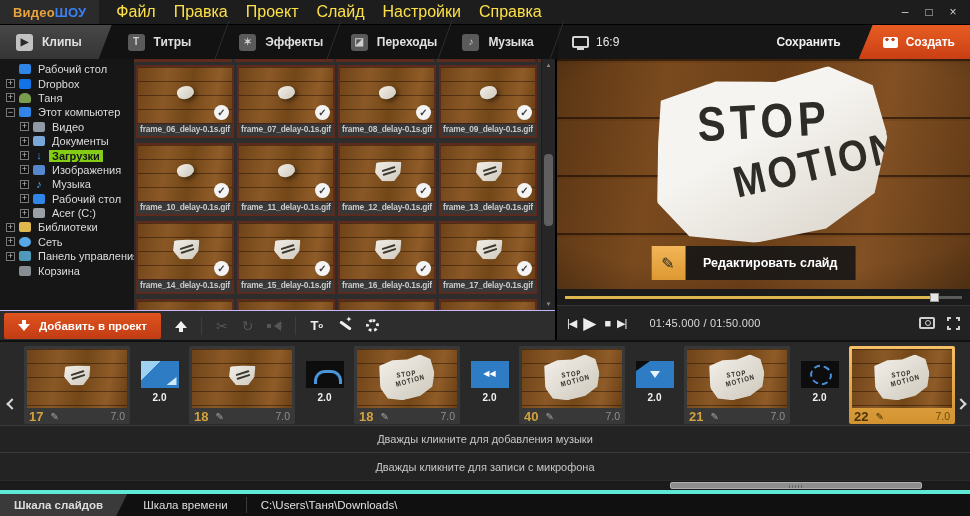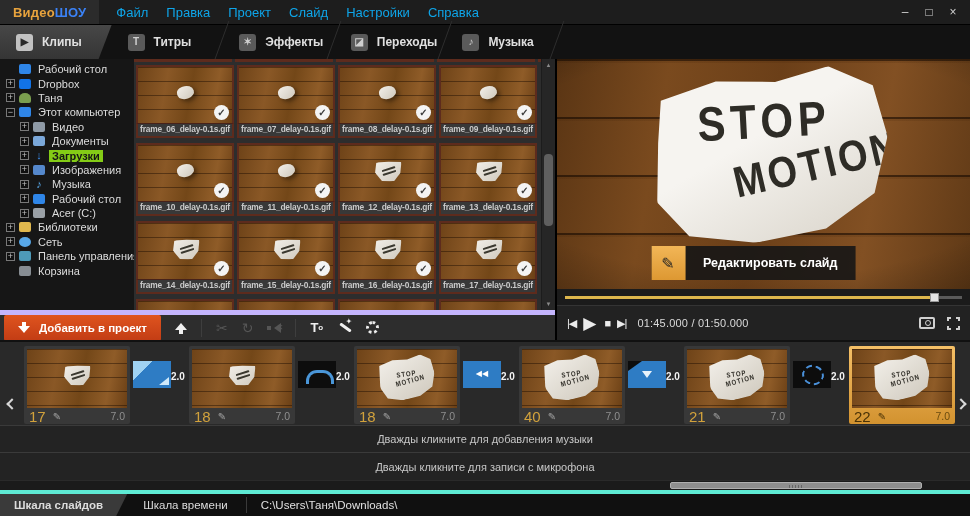--- a/index.html
+++ b/index.html
@@ -5,21 +5,21 @@
 *{margin:0;padding:0;box-sizing:border-box}
 html,body{background:#101010}
 body{width:970px;height:516px;font-family:"Liberation Sans",sans-serif;overflow:hidden}
 #app{position:relative;width:970px;height:488px;display:flex;flex-direction:column;background:#1a1a1a}
 
 
 .titlebar{height:25px;background:#1d1d1d;border-bottom:1px solid #000;display:flex;align-items:center;flex:0 0 auto}
 .logo{height:100%;background:#2b2b2b;padding:0 13px;display:flex;align-items:center;font-weight:bold;font-size:13px;letter-spacing:.2px}
 .logo .p1{color:#e8a33d}.logo .p2{color:#3b82f6}
 .menu{display:flex;margin-left:8px}
-.menu-item{color:#0ea5e9;font-size:13px;padding:4px 9px;cursor:default}
+.menu-item{color:#fde047;font-size:16px;padding:4px 9px;cursor:default}
 .winbtns{margin-left:auto;display:flex;align-items:center;gap:10px;padding-right:10px;color:#cfcfcf;font-size:12px}
 .winbtns span{width:14px;text-align:center}
 
 
 .tabbar{height:34px;background:#121212;display:flex;flex:0 0 auto;position:relative}
 .tabs{display:flex;width:558px}
 .tab{position:relative;flex:1;display:flex;align-items:center;gap:9px;padding-left:16px;color:#e0e0e0;font-size:12px;font-weight:bold}
 .tab::after{content:"";position:absolute;right:2px;top:-4px;height:46px;width:1px;background:#2e2e2e;transform:skewX(-20deg)}
 .tab.active{background:linear-gradient(#474747,#353535);clip-path:polygon(0 0,100% 0,calc(100% - 13px) 100%,0 100%)}
 .tab.active::after{display:none}
@@ -80,21 +80,21 @@
 .paper.full b{font-size:6px;letter-spacing:1px;line-height:1.15;transform:rotate(3deg) scaleY(1.2)}
 .paper.full b+b{transform:rotate(-5deg) scaleY(1.2);margin-left:6px}
 
 
 .vscroll{width:14px;background:#262626;border-left:1px solid #1c1c1c;position:relative;color:#8a8a8a}
 .vs-up,.vs-down{position:absolute;left:0;right:0;text-align:center;font-size:6px}
 .vs-up{top:3px}.vs-down{bottom:3px}
 .vs-thumb{position:absolute;left:2px;width:9px;top:95px;height:72px;background:#5f5f5f;border-radius:4px}
 
 
-.toolbar{height:30px;background:#2d2d2d;border-top:5px solid #c4b5fd;display:flex;align-items:center;gap:14px;padding-left:4px}
+.toolbar{height:30px;background:#2d2d2d;border-top:1px solid #c4b5fd;display:flex;align-items:center;gap:14px;padding-left:4px}
 .btn-add{height:26px;background:linear-gradient(#df541f,#c23c14);border-radius:2px;display:flex;align-items:center;gap:9px;padding:0 14px;color:#fff;font-size:11.5px;font-weight:bold}
 .arrow-dn,.arrow-up{position:relative;width:12px;height:12px}
 .arrow-dn::before{content:"";position:absolute;left:4px;top:0;width:4px;height:5px;background:#fff}
 .arrow-dn::after{content:"";position:absolute;left:0;top:4px;border-left:6px solid transparent;border-right:6px solid transparent;border-top:7px solid #fff}
 .arrow-up::before{content:"";position:absolute;left:4px;bottom:0;width:4px;height:5px;background:#f0f0f0}
 .arrow-up::after{content:"";position:absolute;left:0;bottom:4px;border-left:6px solid transparent;border-right:6px solid transparent;border-bottom:7px solid #f0f0f0}
 .tool{font-size:14px;color:#e8e8e8;display:flex;align-items:center}
 .tool.dis{color:#555}
 .tdiv{width:1px;height:18px;background:#3e3e3e}
 .spk{position:relative;width:14px;height:12px}
@@ -120,44 +120,44 @@
 .edit-overlay{position:absolute;left:50%;bottom:9px;transform:translateX(-55%);display:flex;align-items:center;background:rgba(22,22,22,.9)}
 .edit-ic{width:34px;height:34px;background:linear-gradient(#f2b657,#dd9832);color:#242424;display:flex;align-items:center;justify-content:center;font-size:16px}
 .edit-label{padding:0 18px;color:#fff;font-size:12.5px;font-weight:bold;white-space:nowrap}
 .seek{height:16px;display:flex;align-items:center;padding:0 8px;background:#1b1b1b}
 .seek-track{position:relative;flex:1;height:3px;background:#5a5a5a}
 .seek-fill{position:absolute;left:0;top:0;bottom:0;background:#dcb64c}
 .seek-handle{position:absolute;top:-3px;width:9px;height:9px;background:#e4e4e4;border:1px solid #999;margin-left:-4px}
 .controls{height:35px;background:#222;border-top:1px solid #343434;display:flex;align-items:center;padding:0 10px;color:#ececec}
 .ctl{font-size:11px;display:flex;align-items:center;margin-right:7px;letter-spacing:-1px}
 .ctl.play{font-size:17px;margin-right:9px}
-.time{font-size:11px;color:#dadada;margin-left:4px;letter-spacing:.2px}
+.time{font-size:11px;color:#dadada;margin-left:16px;letter-spacing:.2px}
 .ctl-right{margin-left:auto;display:flex;align-items:center;gap:12px}
 .snap-ic{width:16px;height:12px;border:2px solid #d0d0d0;border-radius:2px;position:relative}
 .snap-ic::after{content:"";position:absolute;left:4px;top:1px;width:4px;height:4px;border:1.5px solid #d0d0d0;border-radius:50%}
 .fs-ic{position:relative;width:13px;height:13px;border:2px solid #d0d0d0}
 .fs-ic::before{content:"";position:absolute;left:-3px;right:-3px;top:2px;bottom:2px;background:#222}
 .fs-ic::after{content:"";position:absolute;top:-3px;bottom:-3px;left:2px;right:2px;background:#222}
 
 
 .timeline{height:85px;background:#292929;border-top:2px solid #111;position:relative;display:flex;align-items:flex-start;padding:4px 0 0 24px;overflow:hidden;flex:0 0 auto}
 .chev{position:absolute;width:8px;height:8px;border-left:2px solid #d8d8d8;border-bottom:2px solid #d8d8d8;top:58px}
 .chev.left{left:8px;transform:rotate(45deg)}
 .chev.right{right:5px;transform:rotate(225deg);z-index:5}
 .tl-slide{flex:0 0 auto;width:106px;margin-right:3px;background:#383838;padding:3px 3px 0 3px;border-radius:2px}
 .tl-slide.sel{background:linear-gradient(#f5c067,#d2922f)}
 .tl-thumb{position:relative;height:59px;overflow:hidden}
 .tl-meta{height:16px;display:flex;align-items:center;padding:0 2px}
-.tl-num{color:#d2a23c;font-size:15px;font-weight:normal}
+.tl-num{color:#d2a23c;font-size:13px;font-weight:bold}
 .tl-slide.sel .tl-num{color:#4a3206}
 .tl-pencil{color:#a0a0a0;font-size:10px;margin-left:7px}
 .tl-slide.sel .tl-pencil{color:#4a3206}
 .tl-dur{margin-left:auto;color:#8f8f8f;font-size:10.5px}
 .tl-slide.sel .tl-dur{color:#6b4c10}
-.tl-trans{flex:0 0 auto;width:53px;display:flex;flex-direction:row;align-items:center;padding-top:15px;margin-right:3px}
+.tl-trans{flex:0 0 auto;width:53px;display:flex;flex-direction:column;align-items:center;padding-top:15px;margin-right:3px}
 .tr-thumb{position:relative;width:38px;height:27px;background:#0d0d0d;overflow:hidden}
 .tr-dur{margin-top:4px;color:#f2f2f2;font-size:10px;font-weight:bold}
 .tr-page-curl{background:linear-gradient(135deg,#9fd2f2 0 30%,#2e7cc4 30%)}
 .tr-page-curl::after{content:"";position:absolute;right:2px;bottom:3px;width:10px;height:8px;background:#cfe9fa;clip-path:polygon(0 100%,100% 0,100% 100%)}
 .tr-arc::after{content:"";position:absolute;left:8px;top:9px;width:22px;height:11px;border:3px solid #4a96d8;border-bottom:none;border-radius:11px 11px 0 0}
 .tr-rewind{background:#2e7cc4;color:#fff}
 .tr-rewind::after{content:"◀◀";position:absolute;left:0;right:0;top:8px;text-align:center;font-size:8px}
 .tr-down{background:#2e7cc4}
 .tr-down::before{content:"";position:absolute;left:0;top:0;border-top:10px solid #0d0d0d;border-right:14px solid transparent}
 .tr-down::after{content:"";position:absolute;left:14px;top:10px;border-left:5px solid transparent;border-right:5px solid transparent;border-top:7px solid #e8f2fa}
@@ -218,20 +218,31 @@
         </div>
         <div class="tab">
           <span class="tab-ic">◪</span>
           <span>Переходы</span>
         </div>
         <div class="tab">
           <span class="tab-ic">♪</span>
           <span>Музыка</span>
         </div>
       </div>
+    <div class="pv-header">
+      <div class="aspect">
+        <span class="monitor-ic"></span>
+        <span>16:9</span>
+      </div>
+      <div class="save-btn">Сохранить</div>
+      <div class="create-btn">
+        <span class="cam-ic"></span>
+        <span>Создать</span>
+      </div>
+    </div>
   </div>
 
   <div class="main">
     <div class="left-col">
       <div class="browse-row">
         <div class="tree">
             <div class="titem" style="padding-left: 2px;">
     <span class="exp" style="visibility: hidden;"></span>
     <span class="tico ic-desktop"></span>
     <span class="tlabel">Рабочий стол</span>

